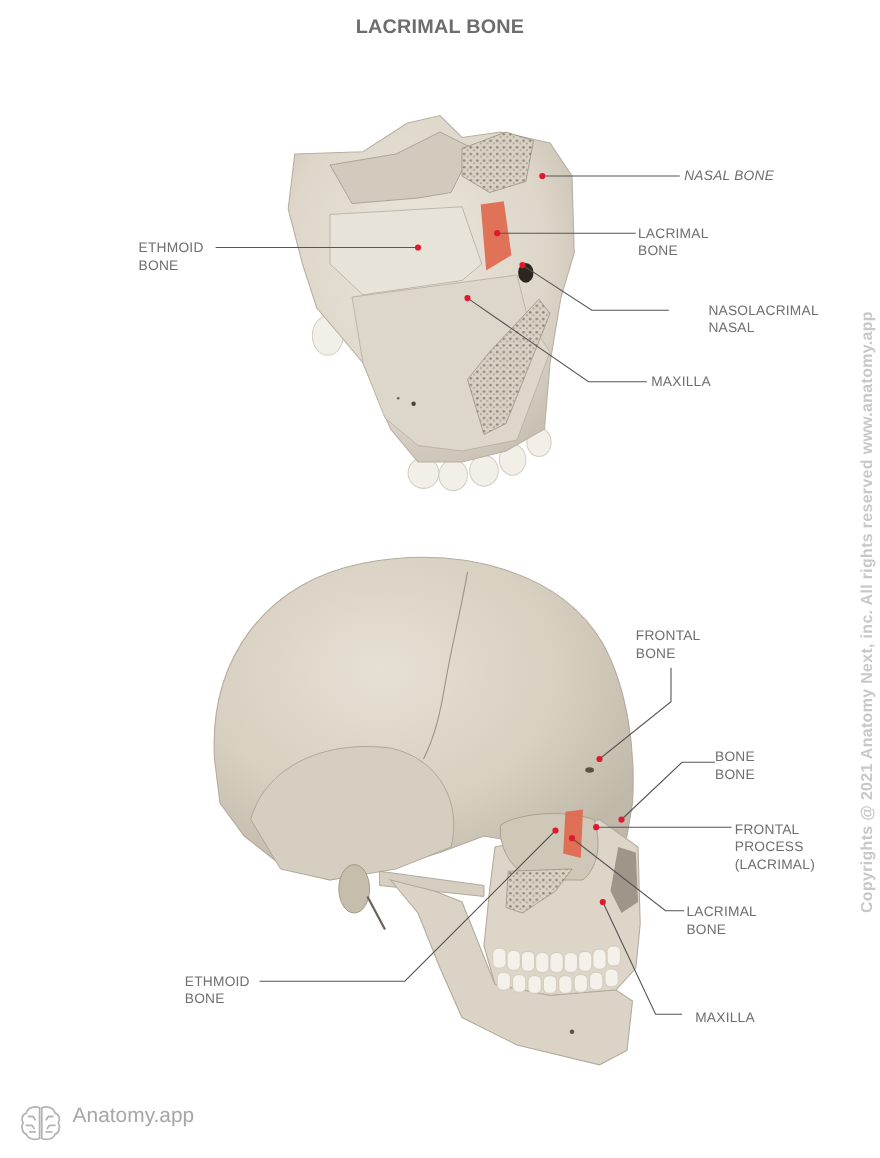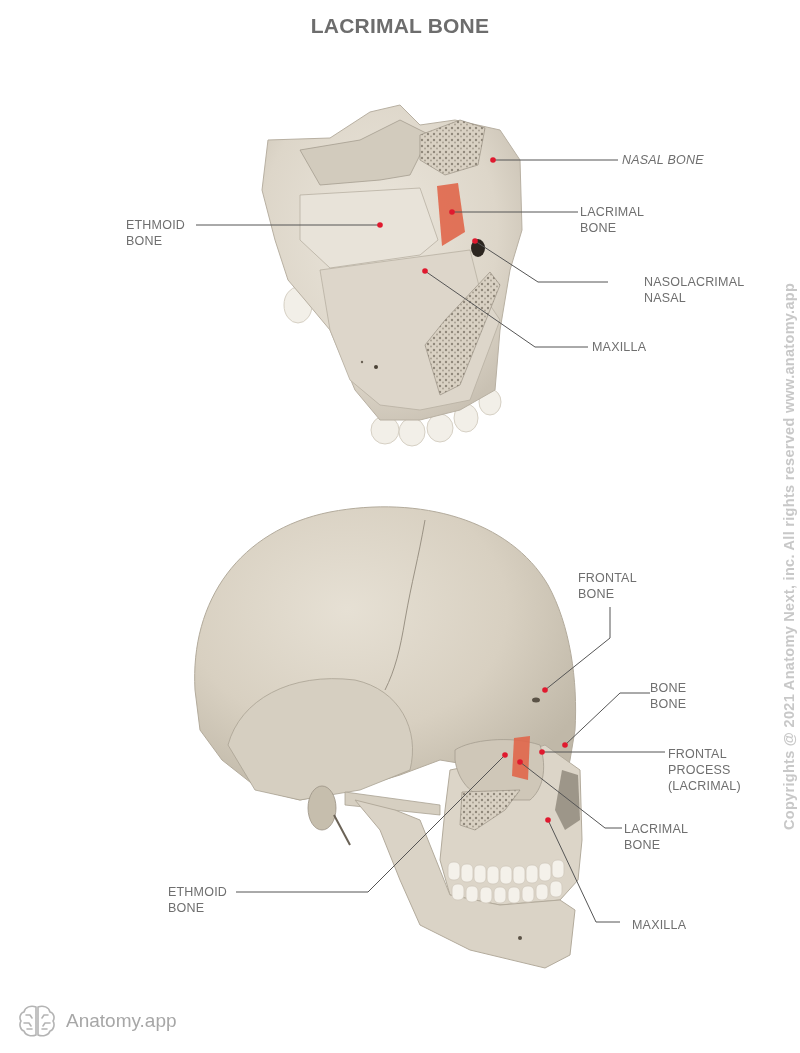--- a/index.html
+++ b/index.html
@@ -1,22 +1,22 @@
 <!DOCTYPE html>
 <html><head>
 <meta charset="utf-8">
 <style>
   html, body { margin:0; padding:0; background:#ffffff; }
   body { width:800px; height:1053px; position:relative; overflow:hidden; font-family:"Liberation Sans", sans-serif; }
-  .title { position:absolute; left:0; right:0; top:14px; text-align:center; font-size:21px; font-weight:bold; color:#6d6d6d; letter-spacing:0.2px; }
+  .title { position:absolute; left:0; right:0; top:14px; text-align:center; font-size:18px; font-weight:bold; color:#6d6d6d; letter-spacing:0.2px; }
   .label { position:absolute; font-size:12.5px; line-height:16px; color:#6f6f6f; letter-spacing:0.2px; white-space:nowrap; }
   .label span { display:block; }
   svg.art { position:absolute; left:0; top:0; }
   .copyright { position:absolute; left:781px; top:830px; transform-origin:0 0; transform:rotate(-90deg); font-size:14.5px; font-weight:bold; color:#c8c8c8; white-space:nowrap; letter-spacing:0.3px; }
-  .footer { position:absolute; left:18px; top:1004px; display:flex; align-items:center; }
+  .footer { position:absolute; left:18px; top:1004px; display:flex; }
   .footer .brand { font-size:19px; color:#a7a7a7; margin-left:10px; }
 </style>
 </head>
 <body>
 
 <div class="title">LACRIMAL BONE</div>
 
 <svg class="art" width="800" height="1053" viewBox="0 0 800 1053">
   <defs>
     <radialGradient id="boneGrad" cx="45%" cy="40%" r="65%">

